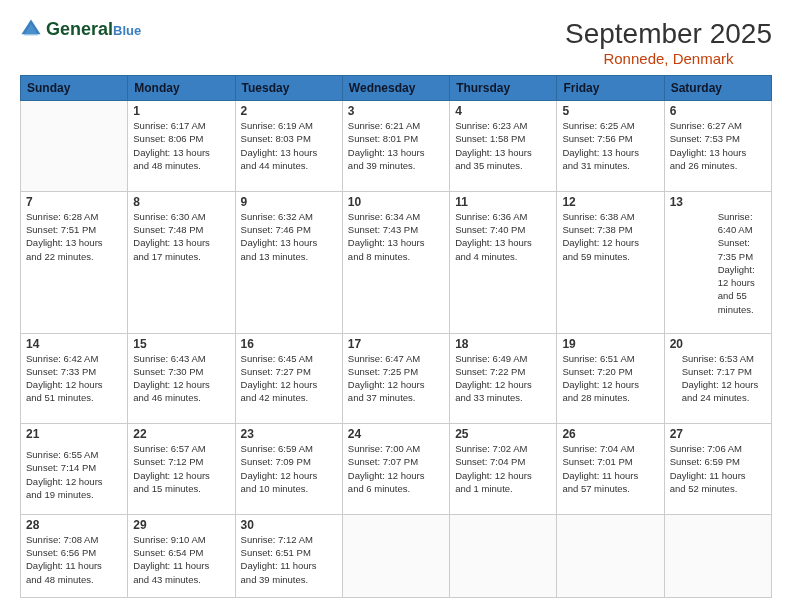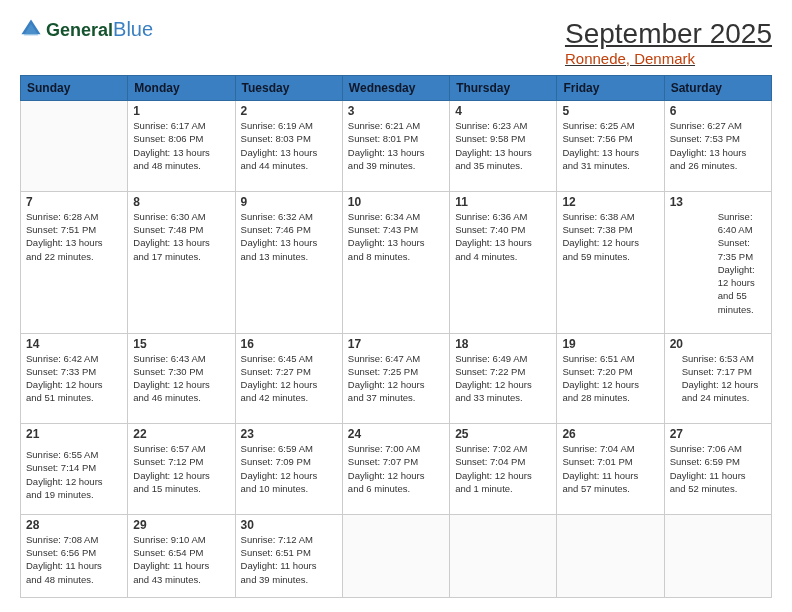--- a/index.html
+++ b/index.html
@@ -29,32 +29,31 @@
       align-items: center;
       gap: 4px;
     }
     .logo-text-general {
       font-size: 18px;
       font-weight: bold;
       color: #14532d;
       line-height: 1;
     }
     .logo-text-blue {
-      font-size: 20px;
-      font-weight: normal;
+      font-size: 13px;
+      font-weight: bold;
       color: #3a7fc1;
       line-height: 1;
     }
     .logo-icon {
       width: 22px;
       height: 22px;
     }
     .title-block {
-      text-align: left;
-      text-decoration: underline;
+      text-align: center;
     }
     .month-year {
       font-size: 28px;
       color: #333;
       font-weight: normal;
     }
     .location {
       font-size: 15px;
       color: #c2410c;
     }
@@ -150,21 +149,21 @@
           <td>
             <span class="day-num">3</span>
             <div class="day-info" style="white-space: pre-line;">Sunrise: 6:21 AM
 Sunset: 8:01 PM
 Daylight: 13 hours
 and 39 minutes.</div>
           </td>
           <td>
             <span class="day-num">4</span>
             <div class="day-info" style="white-space: pre-line;">Sunrise: 6:23 AM
-Sunset: 9:58 PM
+Sunset: 1:58 PM
 Daylight: 13 hours
 and 35 minutes.</div>
           </td>
           <td>
             <span class="day-num">5</span>
             <div class="day-info" style="white-space: pre-line;">Sunrise: 6:25 AM
 Sunset: 7:56 PM
 Daylight: 13 hours
 and 31 minutes.</div>
           </td>

